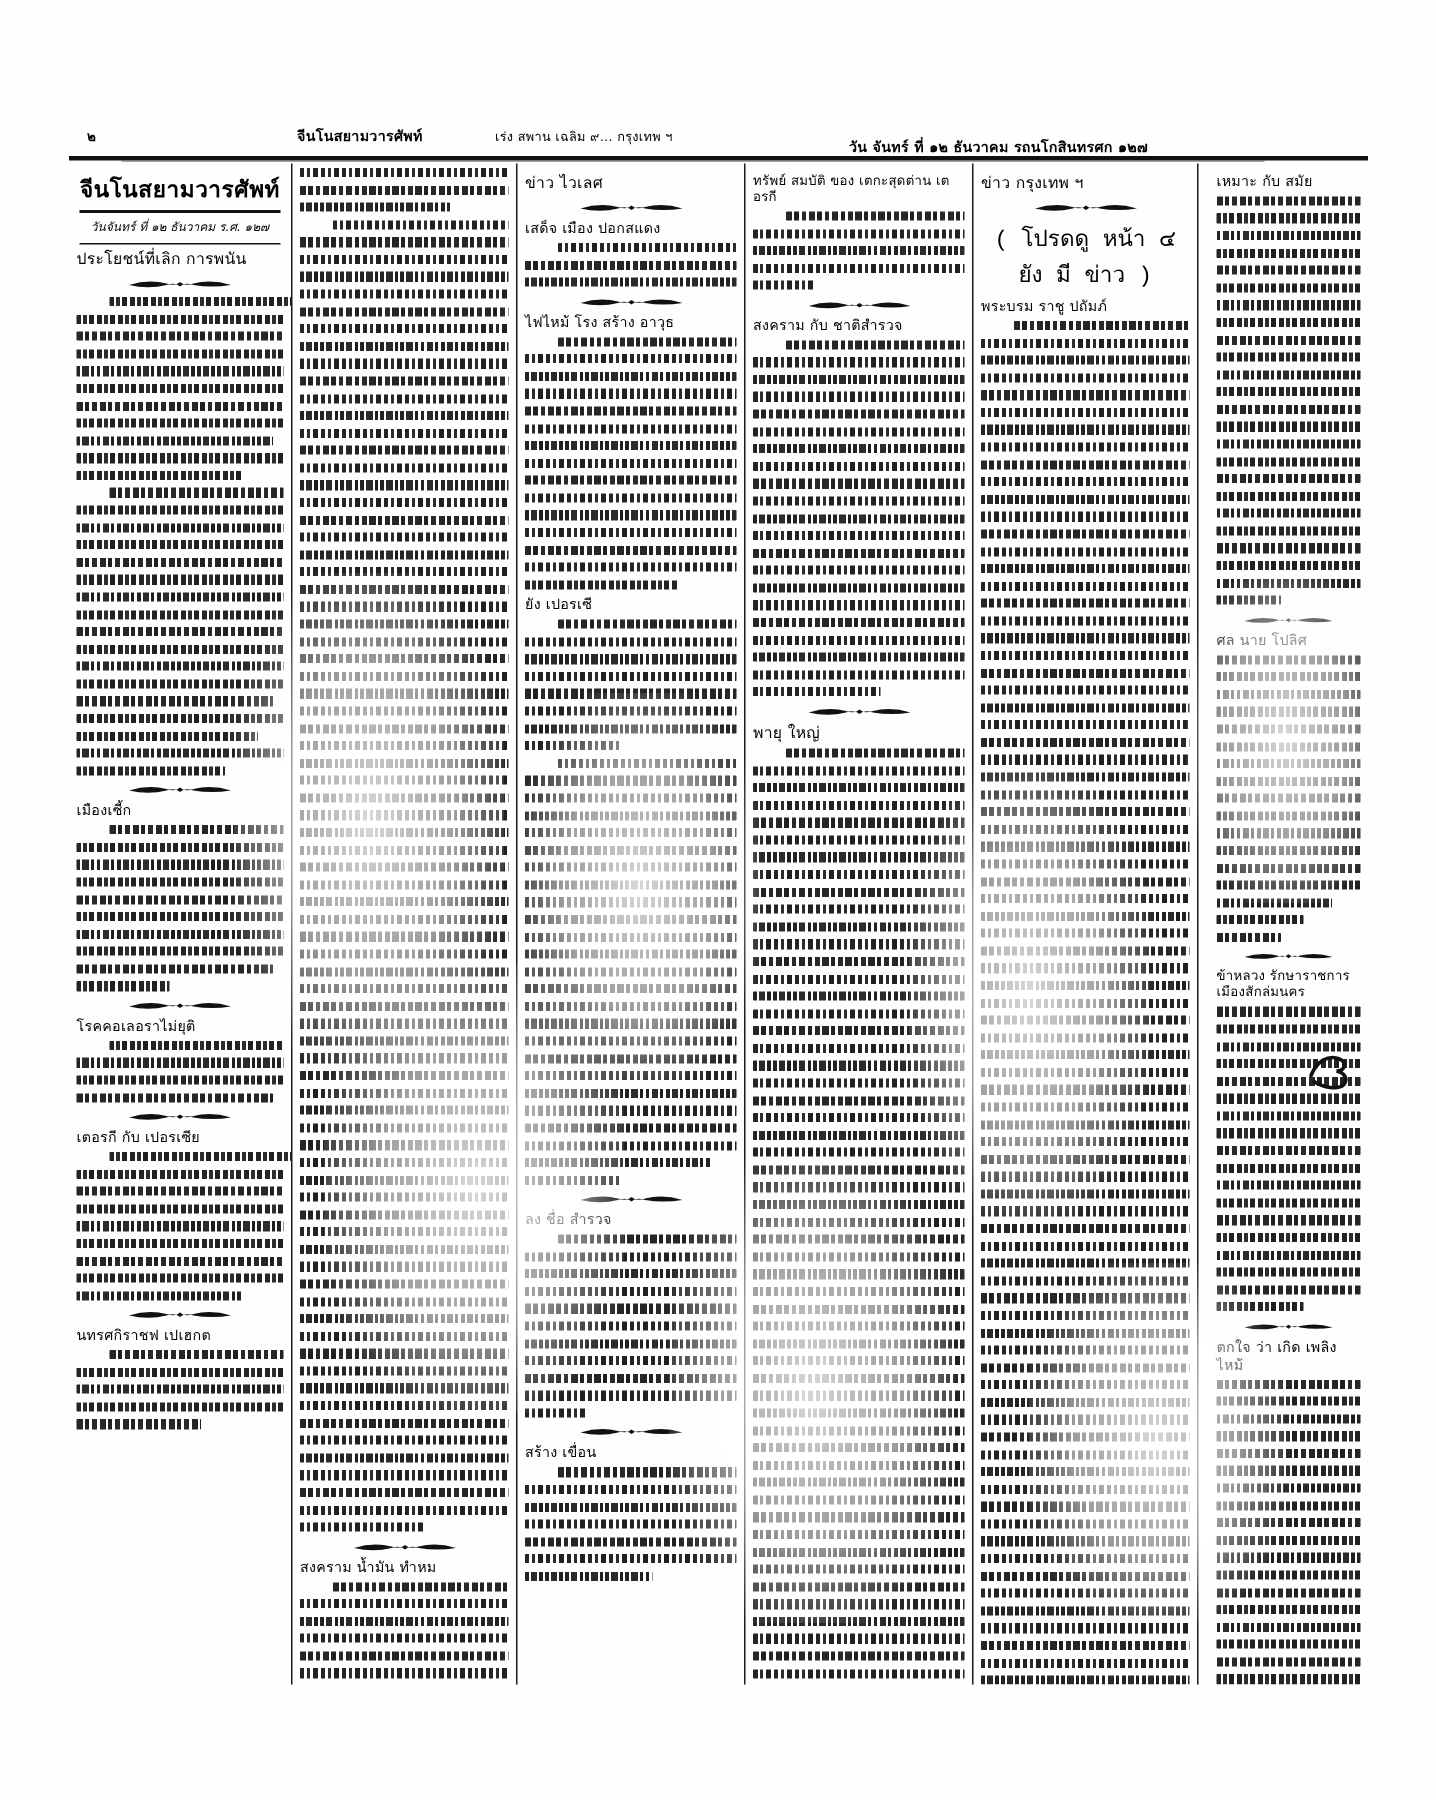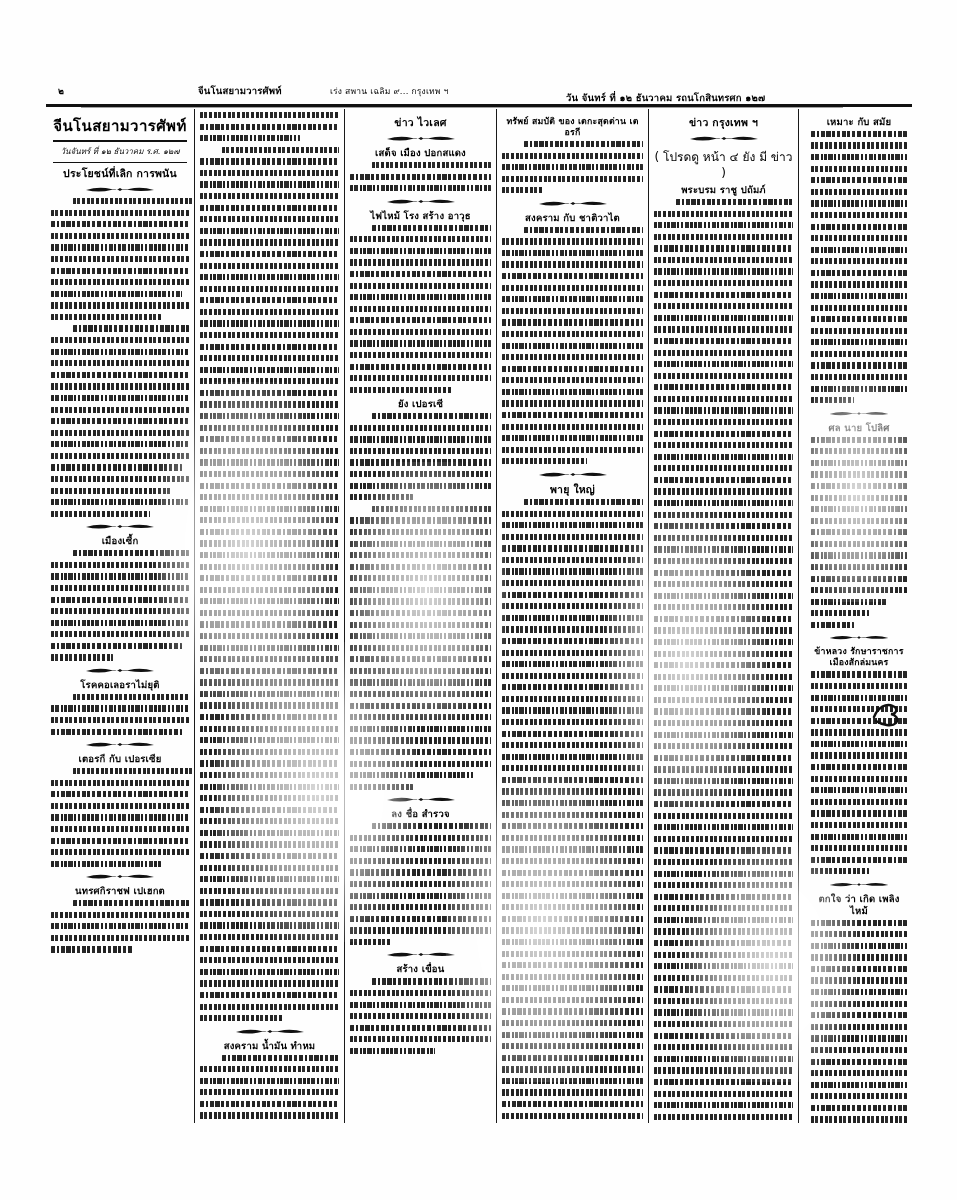--- a/index.html
+++ b/index.html
@@ -127,33 +127,34 @@
     font-style: italic;
   }
   .mast-rule-thin {
     height: 1px;
     background: #111;
     margin: 2px 2px 4px 2px;
   }
 
   
   .head {
-    text-align: center;
+    text-align: left;
     font-size: 10.5px;
-    font-weight: bold;
+    font-weight: normal;
     line-height: 1.25;
     margin: 4px 0 3px 0;
     letter-spacing: .2px;
   }
   .head.sm { font-size: 9.5px; }
   .head.xs { font-size: 8.8px; }
   .subhead {
     text-align: center;
-    font-size: 12px;
+    font-size: 15px;
     margin: 2px 0 3px 0;
+    font-family: Liberation Mono, monospace;
   }
 
   
   .orn {
     text-align: center;
     margin: 5px 0 4px 0;
     line-height: 0;
     height: 9px;
   }
   .orn svg { display: inline-block; vertical-align: middle; }
@@ -592,21 +593,21 @@
           <div class="ln"></div>
             <div class="ln w30"></div>
         </div>
 
         <div class="orn">
           <svg width="74" height="9" viewBox="0 0 74 9">
               <path d="M3 5 Q16 1 28 4 Q34 6 37 3 Q40 6 46 4 Q58 1 71 5 Q58 7 46 5 Q40 3 37 6 Q34 3 28 5 Q16 8 3 5 Z" fill="#111"></path>
             </svg>
         </div>
 
-        <div class="head sm">สงคราม กับ ชาติวาไต</div>
+        <div class="head sm">สงคราม กับ ชาติสำรวจ</div>
         <div class="para">
           <div class="ln i v2"></div>
             <div class="ln"></div>
             <div class="ln v3"></div>
           <div class="ln"></div>
             <div class="ln v2"></div>
             <div class="ln"></div>
           <div class="ln v3"></div>
             <div class="ln"></div>
             <div class="ln v2"></div>

